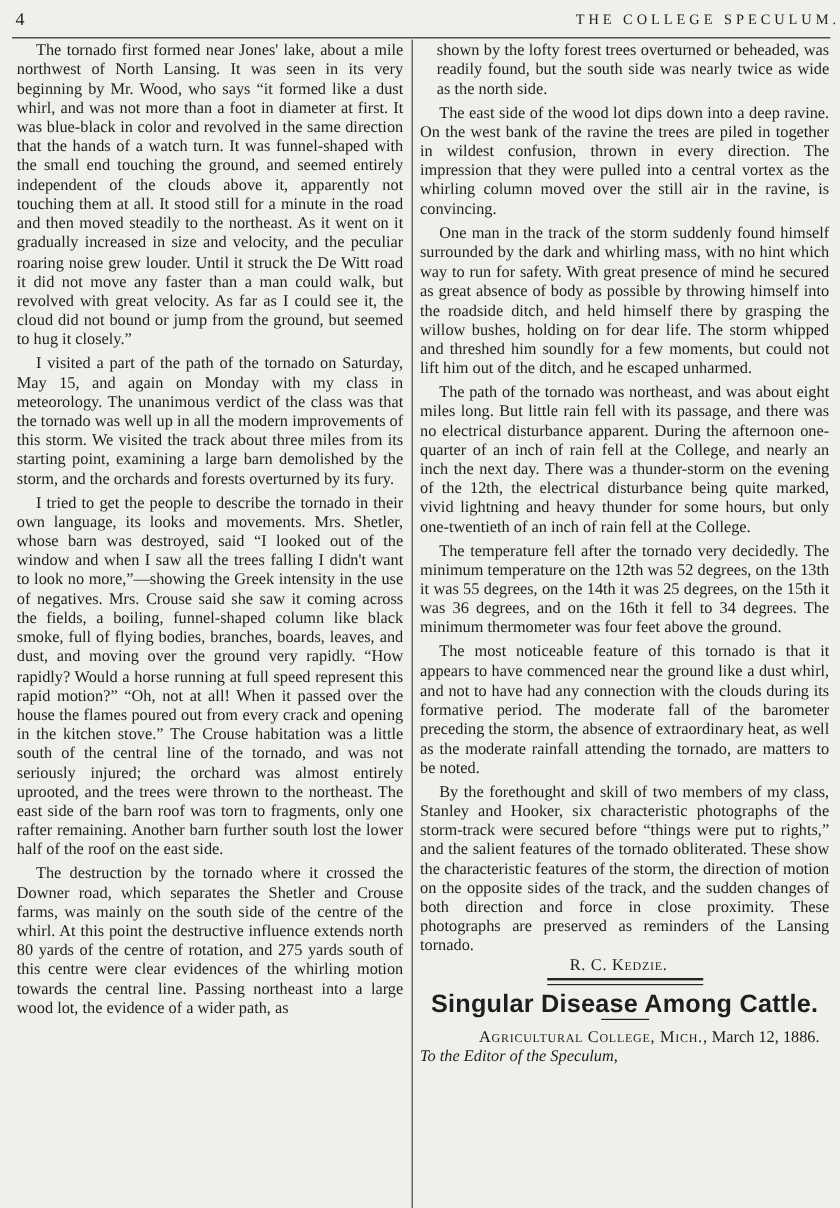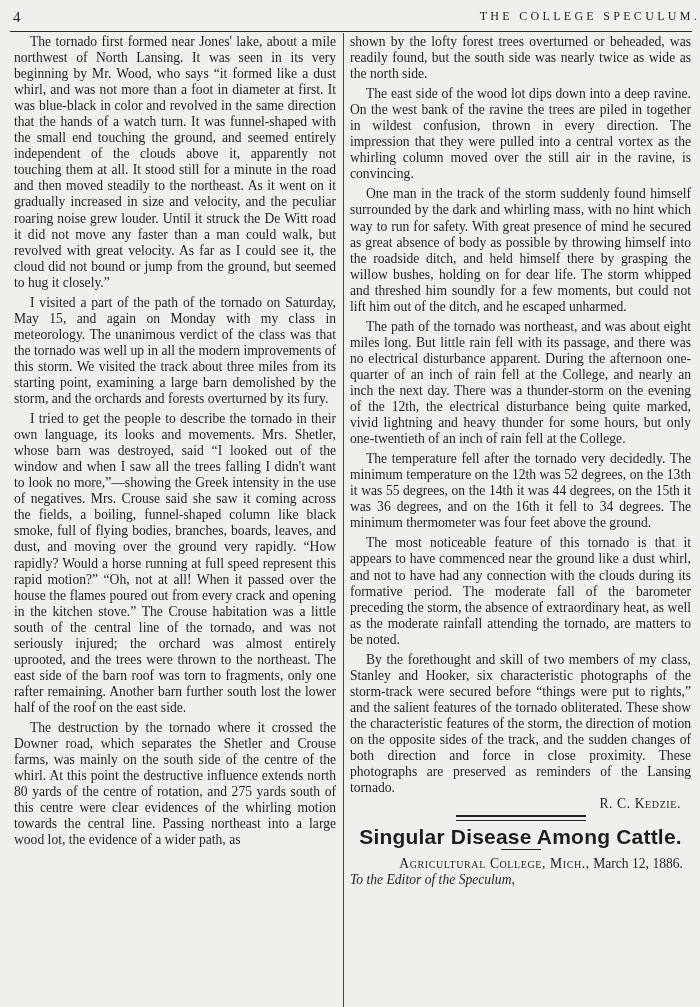--- a/index.html
+++ b/index.html
@@ -26,23 +26,23 @@
     border-left: 1px solid #444;
   }
   .col {
     position: absolute; top: 34px;
     font-size: 13.6px; line-height: 16.05px;
     text-align: justify;
   }
   .col-left { left: 14px; width: 322px; }
   .col-right { left: 350px; width: 341px; }
   .col p { margin: 0 0 4px 0; text-indent: 16px; }
-  .col p.cont { text-indent: 0; }
+  .col p.cont { text-indent: 0; margin-left: 14px; }
   .signature { text-align: right; margin: 0 10px 0 0; font-size: 13.6px; }
-  .sc { font-variant: small-caps; letter-spacing: 0.6px; }
+  .sc { font-variant: small-caps; letter-spacing: 0.6px; text-align: center; }
   .double-rule {
     width: 130px; margin: 3px auto 8px auto; height: 3px;
     border-top: 2px solid #222; border-bottom: 1px solid #222;
   }
   .article-title {
     text-align: center; font-family: "Liberation Sans", "DejaVu Sans", sans-serif;
     font-weight: bold; font-size: 21px; margin: 2px 0 4px 0; letter-spacing: 0.2px;
   }
   .short-rule { width: 40px; margin: 0 auto 6px auto; border-top: 1px solid #222; }
   .dateline { text-align: right; margin-right: 8px; }
@@ -64,21 +64,21 @@
     <p>I visited a part of the path of the tornado on Saturday, May 15, and again on Monday with my class in meteorology. The unanimous verdict of the class was that the tornado was well up in all the modern improvements of this storm. We visited the track about three miles from its starting point, examining a large barn demolished by the storm, and the orchards and forests overturned by its fury.</p>
     <p>I tried to get the people to describe the tornado in their own language, its looks and movements. Mrs. Shetler, whose barn was destroyed, said “I looked out of the window and when I saw all the trees falling I didn't want to look no more,”—showing the Greek intensity in the use of negatives. Mrs. Crouse said she saw it coming across the fields, a boiling, funnel-shaped column like black smoke, full of flying bodies, branches, boards, leaves, and dust, and moving over the ground very rapidly. “How rapidly? Would a horse running at full speed represent this rapid motion?” “Oh, not at all! When it passed over the house the flames poured out from every crack and opening in the kitchen stove.” The Crouse habitation was a little south of the central line of the tornado, and was not seriously injured; the orchard was almost entirely uprooted, and the trees were thrown to the northeast. The east side of the barn roof was torn to fragments, only one rafter remaining. Another barn further south lost the lower half of the roof on the east side.</p>
     <p>The destruction by the tornado where it crossed the Downer road, which separates the Shetler and Crouse farms, was mainly on the south side of the centre of the whirl. At this point the destructive influence extends north 80 yards of the centre of rotation, and 275 yards south of this centre were clear evidences of the whirling motion towards the central line. Passing northeast into a large wood lot, the evidence of a wider path, as</p>
   </div>
 
   <div class="col col-right">
     <p class="cont">shown by the lofty forest trees overturned or beheaded, was readily found, but the south side was nearly twice as wide as the north side.</p>
     <p>The east side of the wood lot dips down into a deep ravine. On the west bank of the ravine the trees are piled in together in wildest confusion, thrown in every direction. The impression that they were pulled into a central vortex as the whirling column moved over the still air in the ravine, is convincing.</p>
     <p>One man in the track of the storm suddenly found himself surrounded by the dark and whirling mass, with no hint which way to run for safety. With great presence of mind he secured as great absence of body as possible by throwing himself into the roadside ditch, and held himself there by grasping the willow bushes, holding on for dear life. The storm whipped and threshed him soundly for a few moments, but could not lift him out of the ditch, and he escaped unharmed.</p>
     <p>The path of the tornado was northeast, and was about eight miles long. But little rain fell with its passage, and there was no electrical disturbance apparent. During the afternoon one-quarter of an inch of rain fell at the College, and nearly an inch the next day. There was a thunder-storm on the evening of the 12th, the electrical disturbance being quite marked, vivid lightning and heavy thunder for some hours, but only one-twentieth of an inch of rain fell at the College.</p>
-    <p>The temperature fell after the tornado very decidedly. The minimum temperature on the 12th was 52 degrees, on the 13th it was 55 degrees, on the 14th it was 44 degrees, on the 15th it was 36 degrees, and on the 16th it fell to 34 degrees. The minimum thermometer was four feet above the ground.</p>
+    <p>The temperature fell after the tornado very decidedly. The minimum temperature on the 12th was 52 degrees, on the 13th it was 55 degrees, on the 14th it was 25 degrees, on the 15th it was 36 degrees, and on the 16th it fell to 34 degrees. The minimum thermometer was four feet above the ground.</p>
     <p>The most noticeable feature of this tornado is that it appears to have commenced near the ground like a dust whirl, and not to have had any connection with the clouds during its formative period. The moderate fall of the barometer preceding the storm, the absence of extraordinary heat, as well as the moderate rainfall attending the tornado, are matters to be noted.</p>
     <p style="margin-bottom:0">By the forethought and skill of two members of my class, Stanley and Hooker, six characteristic photographs of the storm-track were secured before “things were put to rights,” and the salient features of the tornado obliterated. These show the characteristic features of the storm, the direction of motion on the opposite sides of the track, and the sudden changes of both direction and force in close proximity. These photographs are preserved as reminders of the Lansing tornado.</p>
     <div class="signature sc">R. C. Kedzie.</div>
     <div class="double-rule"></div>
     <div class="article-title">Singular Disease Among Cattle.</div>
     <div class="short-rule"></div>
     <div class="dateline">
       <span class="sc">Agricultural College, Mich.,</span><span> March 12, 1886.</span>
     </div>
     <p class="salutation">To the Editor of the Speculum,</p>

